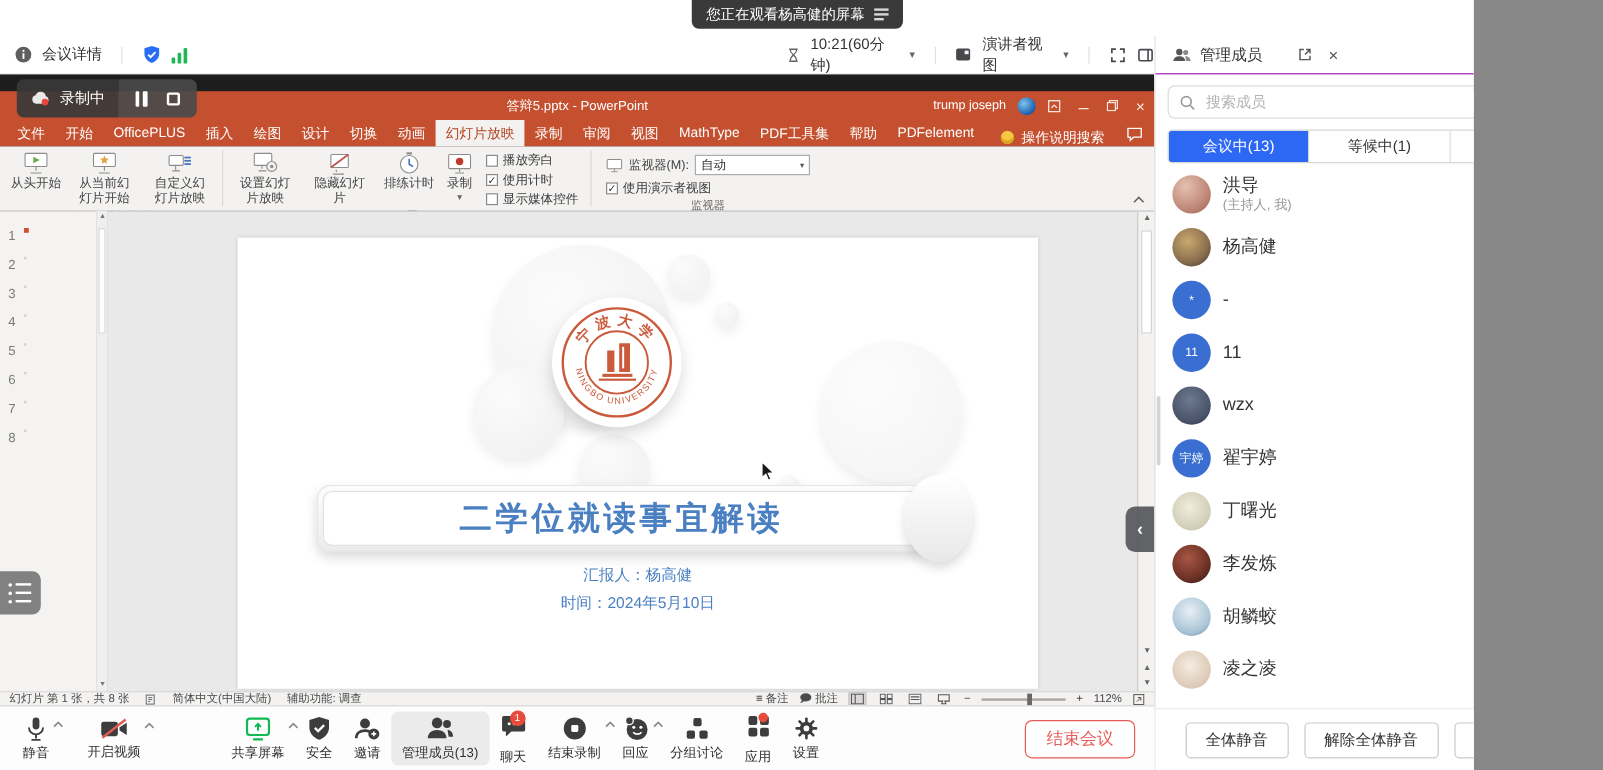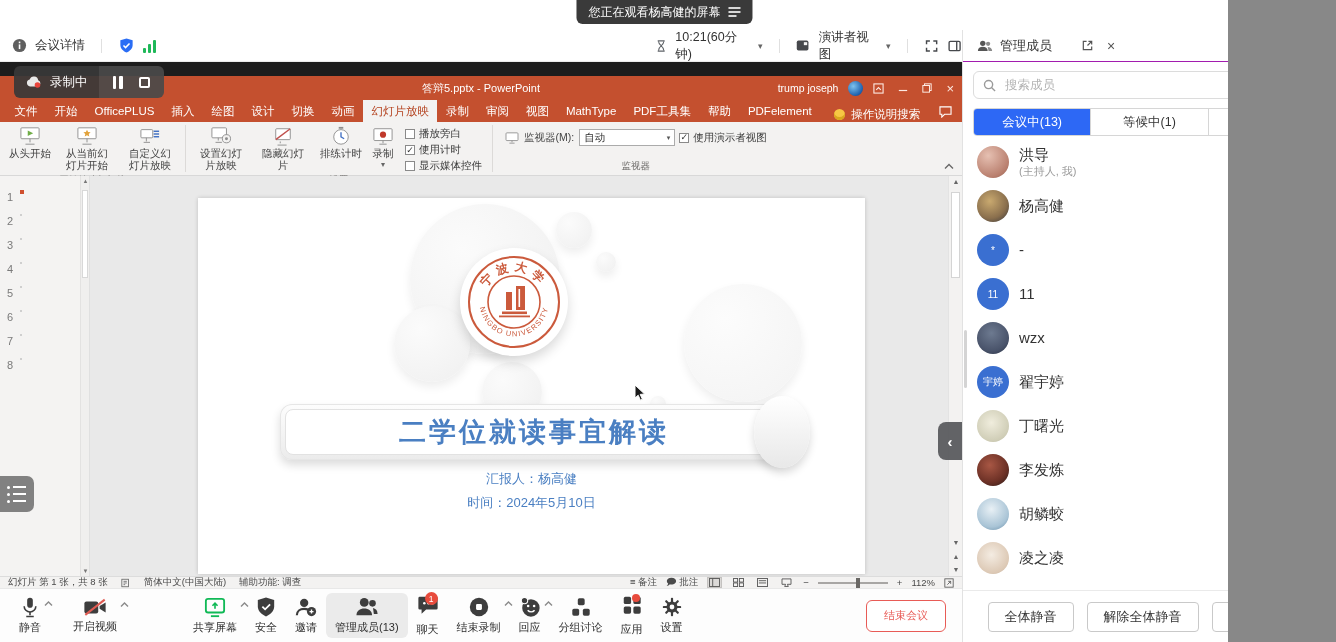--- a/index.html
+++ b/index.html
@@ -85,21 +85,21 @@
   .ppt-ribbon{height:54px;background:#f3f2f1;border-bottom:1px solid #d8d8d8;display:flex;position:relative;font-size:10.5px;color:#444;}
   .rgroup{display:flex;flex-direction:column;position:relative;padding:2px 4px 0 4px;}
   .rgroup-body{display:flex;flex:1;align-items:flex-start;}
   .rgroup-label{text-align:center;font-size:9.5px;color:#6e6c6a;padding:1px 0 2px 0;}
   .rdiv{width:1px;background:#dcdad8;margin:3px 0;}
   .rbtn{display:flex;flex-direction:column;align-items:center;justify-content:flex-start;padding:2px 5px;text-align:center;line-height:1.15;gap:1px;max-width:62px;}
   .rbtn svg{flex:0 0 auto;}
   .rchecks{display:flex;flex-direction:column;justify-content:center;gap:2px;padding:3px 6px 0 6px;}
   .rcheck{display:flex;align-items:center;gap:4px;font-size:10.5px;color:#3b3b3b;white-space:nowrap;}
   .cbox{width:10px;height:10px;border:1px solid #8a8a8a;background:#fff;display:flex;align-items:center;justify-content:center;font-size:9px;color:#333;line-height:1;}
-  .monitor-rows{display:flex;flex-direction:row;gap:4px;padding:5px 8px 0 8px;}
+  .monitor-rows{display:flex;flex-direction:column;gap:4px;padding:5px 8px 0 8px;}
   .mrow{display:flex;align-items:center;gap:5px;font-size:10.5px;white-space:nowrap;}
   .mselect{width:96px;height:17px;border:1px solid #ababab;background:#fff;display:flex;align-items:center;justify-content:space-between;padding:0 4px;font-size:10.5px;color:#333;}
   .ribbon-collapse{position:absolute;right:8px;bottom:5px;color:#666;}
 
   .ppt-body{flex:1;display:flex;min-height:0;position:relative;}
   .thumbs{width:90px;background:#f4f3f2;border-right:1px solid #e0e0e0;padding:14px 0 0 0;position:relative;}
   .thumbs-items{display:flex;flex-direction:column;}
   .t-item{display:flex;align-items:flex-start;margin:0 0 11px 0;}
   .t-num{width:20px;text-align:center;font-size:11px;color:#7a7a7a;padding-top:1px;}
   .t-frame{border:1px solid #cfcfcf;background:#fff;}
@@ -114,21 +114,21 @@
   .mini[data-state="v7"]{background:linear-gradient(#4472c4,#4472c4) 16% 10%/14px 3.5px no-repeat,linear-gradient(#9db9dd,#9db9dd) 50% 24%/80% 4px no-repeat,linear-gradient(#5e6878,#5e6878) 15% 62%/15px 12px no-repeat,linear-gradient(#8d939e,#8d939e) 50% 62%/15px 12px no-repeat,linear-gradient(#4c5566,#4c5566) 85% 62%/15px 12px no-repeat,#fff;}
   .mini[data-state="v8"]{background:radial-gradient(circle at 30% 30%,#fff 0 3px,#4a7fc1 3px 4.5px,transparent 4.5px),radial-gradient(circle at 52% 22%,#fff 0 3px,#4a7fc1 3px 4.5px,transparent 4.5px),radial-gradient(circle at 70% 38%,#fff 0 3px,#4a7fc1 3px 4.5px,transparent 4.5px),radial-gradient(circle at 40% 55%,#e46a54 0 2.5px,transparent 2.5px),radial-gradient(circle at 58% 62%,#e4a23f 0 2.5px,transparent 2.5px),linear-gradient(#3c3c3c,#3c3c3c) 86% 84%/9px 9px no-repeat,#fff;}
   .t-scroll{position:absolute;right:0;top:0;bottom:0;width:9px;background:#f0efee;border-left:1px solid #e3e2e1;}
   .t-scroll .tk{position:absolute;left:1px;top:14px;width:6px;height:88px;background:#fff;border:1px solid #d8d8d8;}
   .t-scroll .ar{position:absolute;left:0;width:9px;text-align:center;font-size:6px;color:#777;}
 
   .canvas{flex:1;position:relative;background:#e9e9e9;overflow:hidden;}
   .slide{position:absolute;left:108px;top:22px;width:667px;height:376px;background:#fff;box-shadow:0 0 4px rgba(0,0,0,.18);overflow:hidden;}
   .dec{position:absolute;border-radius:50%;background:radial-gradient(circle at 35% 30%,#fbfbfb,#efefef);box-shadow:0 5px 10px rgba(0,0,0,.07);}
   .logo-puck{position:absolute;left:262px;top:50px;width:108px;height:108px;border-radius:50%;background:#fff;box-shadow:0 6px 12px rgba(0,0,0,.15);display:flex;align-items:center;justify-content:center;}
-  .banner{position:absolute;left:82px;top:206px;width:508px;height:56px;border-radius:12px;background:linear-gradient(#fdfdfd,#ebebeb);box-shadow:0 5px 10px rgba(0,0,0,.14), inset 0 0 0 1px #e6e6e6;}
+  .banner{position:absolute;left:66px;top:206px;width:508px;height:56px;border-radius:12px;background:linear-gradient(#fdfdfd,#ebebeb);box-shadow:0 5px 10px rgba(0,0,0,.14), inset 0 0 0 1px #e6e6e6;}
   .banner-inner{position:absolute;left:5px;top:5px;right:5px;bottom:5px;background:#fff;border:1px solid #e2e2e2;border-radius:8px;display:flex;align-items:center;justify-content:center;}
   .slide-title{font-size:27px;font-weight:bold;color:#4a7fc2;letter-spacing:3px;}
   .side-pill{position:absolute;left:556px;top:198px;width:56px;height:72px;border-radius:50%;background:linear-gradient(#ffffff,#e8e8e8);box-shadow:0 5px 9px rgba(0,0,0,.15);}
   .slide-sub{position:absolute;left:0;width:100%;text-align:center;font-size:13px;color:#4a7fc2;font-weight:500;}
   .cursor{position:absolute;left:436px;top:186px;}
   .v-scroll{width:14px;background:#f3f2f1;border-left:1px solid #e3e3e3;position:relative;font-size:7px;color:#666;}
   .v-scroll .vtk{position:absolute;left:2px;top:16px;width:9px;height:86px;background:#fff;border:1px solid #d4d4d4;}
   .v-scroll .va{position:absolute;left:0;width:14px;text-align:center;}
   .collapse-handle{position:absolute;right:0;top:246px;width:24px;height:38px;background:rgba(86,87,90,.92);border-radius:8px 0 0 8px;display:flex;align-items:center;justify-content:center;color:#fff;font-size:15px;font-weight:bold;}
   .float-widget{position:absolute;left:0;top:300px;width:34px;height:36px;background:rgba(104,104,104,.82);border-radius:0 7px 7px 0;display:flex;flex-direction:column;justify-content:center;gap:4px;padding-left:7px;}
@@ -153,21 +153,21 @@
 
   
   .bottombar{position:absolute;left:0;top:588px;width:962px;height:54px;background:#fdfdfd;border-top:1px solid #e8e8e8;display:flex;align-items:center;padding:0 10px;}
   .tool{position:relative;display:flex;flex-direction:column;align-items:center;justify-content:center;gap:2px;padding:3px 9px;border-radius:6px;}
   .tool .tlabel{font-size:11px;color:#2f2f2f;white-space:nowrap;}
   .tool.active{background:#ebebeb;}
   .tcaret{position:absolute;top:8px;right:-3px;}
   .tool-gap{width:58px;}
   .badge{position:absolute;top:-2px;right:1px;min-width:13px;height:13px;border-radius:7px;background:#e84b3c;color:#fff;font-size:8.5px;display:flex;align-items:center;justify-content:center;padding:0 3px;}
   .dotbadge{position:absolute;top:0;right:3px;width:8px;height:8px;border-radius:50%;background:#e84b3c;}
-  .end-btn{margin-left:auto;margin-right:6px;height:32px;padding:0 17px;border:1px solid #e85b56;border-radius:6px;background:#fff;color:#e85b56;font-size:11px;display:flex;align-items:center;}
+  .end-btn{margin-left:auto;margin-right:6px;height:32px;padding:0 17px;border:1px solid #e85b56;border-radius:6px;background:#fff;color:#e85b56;font-size:14px;display:flex;align-items:center;}
 </style>
 </head>
 <body>
 
 <div class="stage">
 
   <div class="titlebar">
     <div class="watch-pill">
       <span>您正在观看杨高健的屏幕</span>
       <span class="pill-lines">

